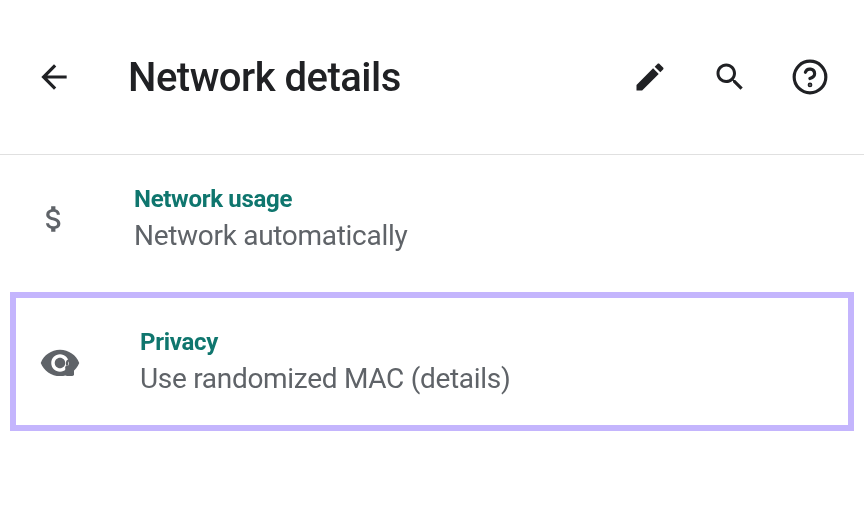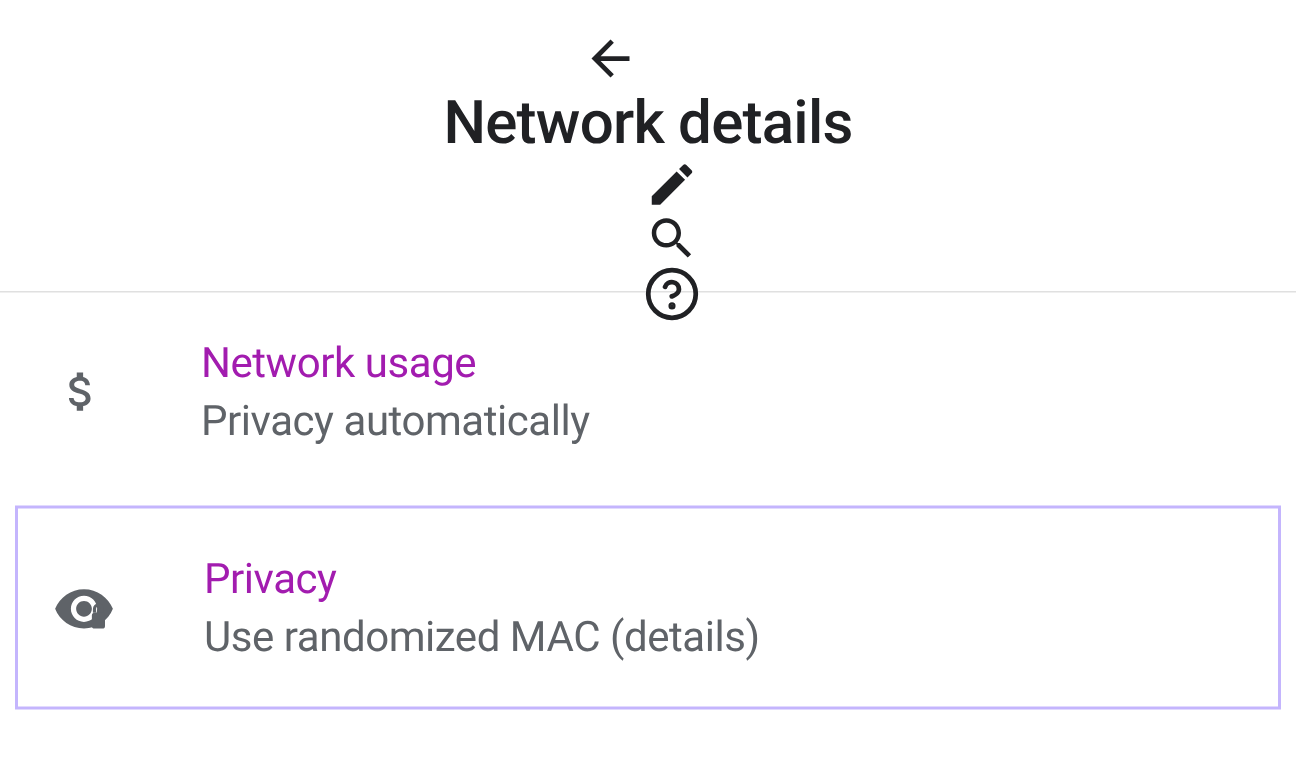--- a/index.html
+++ b/index.html
@@ -12,22 +12,21 @@
       background: #ffffff;
       width: 864px;
       height: 506px;
       overflow: hidden;
     }
     .header {
       display: flex;
       align-items: center;
       padding: 20px 30px;
       border-bottom: 1px solid #e0e0e0;
-      height: 195px;
-      flex-direction: column;
+      height: 155px;
     }
     .back-btn {
       width: 48px;
       height: 48px;
       display: flex;
       align-items: center;
       justify-content: center;
       cursor: pointer;
       margin-right: 50px;
     }
@@ -51,40 +50,40 @@
       padding: 0;
     }
     .list-item {
       display: flex;
       align-items: center;
       padding: 30px 30px;
       cursor: pointer;
       min-height: 110px;
     }
     .list-item.highlighted {
-      border: 2px solid #c4b5fd;
+      border: 6px solid #c4b5fd;
       margin: 10px;
       padding: 30px 20px;
     }
     .icon-wrap {
       width: 48px;
       height: 48px;
       display: flex;
       align-items: center;
       justify-content: center;
       margin-right: 56px;
       color: #5f6368;
     }
     .item-text {
       flex: 1;
     }
     .item-title {
-      font-size: 28px;
-      color: #a21caf;
-      font-weight: 400;
+      font-size: 24px;
+      color: #0f766e;
+      font-weight: 700;
       margin-bottom: 6px;
       letter-spacing: -0.3px;
     }
     .item-subtitle {
       font-size: 28px;
       color: #5f6368;
       font-weight: 400;
       letter-spacing: -0.3px;
     }
   </style>
@@ -119,21 +118,21 @@
 
 <div class="content">
   <div class="list-item">
     <div class="icon-wrap">
       <svg width="34" height="34" viewBox="0 0 24 24" fill="#5f6368">
         <path d="M11.8 10.9c-2.27-.59-3-1.2-3-2.15 0-1.09 1.01-1.85 2.7-1.85 1.78 0 2.44.85 2.5 2.1h2.21c-.07-1.72-1.12-3.3-3.21-3.81V3h-3v2.16c-1.94.42-3.5 1.68-3.5 3.61 0 2.31 1.91 3.46 4.7 4.13 2.5.6 3 1.48 3 2.41 0 .69-.49 1.79-2.7 1.79-2.06 0-2.87-.92-2.98-2.1h-2.2c.12 2.19 1.76 3.42 3.68 3.83V21h3v-2.15c1.95-.37 3.5-1.5 3.5-3.55 0-2.84-2.43-3.81-4.7-4.4z"></path>
       </svg>
     </div>
     <div class="item-text">
       <div class="item-title">Network usage</div>
-      <div class="item-subtitle">Privacy automatically</div>
+      <div class="item-subtitle">Network automatically</div>
     </div>
   </div>
 
   <div class="list-item highlighted">
     <div class="icon-wrap">
       <svg width="42" height="38" viewBox="0 0 24 20" fill="#5f6368">
         <path d="M12 3C7 3 2.73 6.11 1 10.5 2.73 14.89 7 18 12 18s9.27-3.11 11-7.5C21.27 6.11 17 3 12 3zm0 12.5c-2.76 0-5-2.24-5-5s2.24-5 5-5 5 2.24 5 5-2.24 5-5 5zm0-8c-1.66 0-3 1.34-3 3s1.34 3 3 3 3-1.34 3-3-1.34-3-3-3z"></path>
         <rect x="15" y="12" width="5" height="6" rx="1" fill="#5f6368"></rect>
         <path d="M16 12v-1.5a1.5 1.5 0 0 1 3 0V12" fill="none" stroke="#5f6368" stroke-width="1.2"></path>
       </svg>

